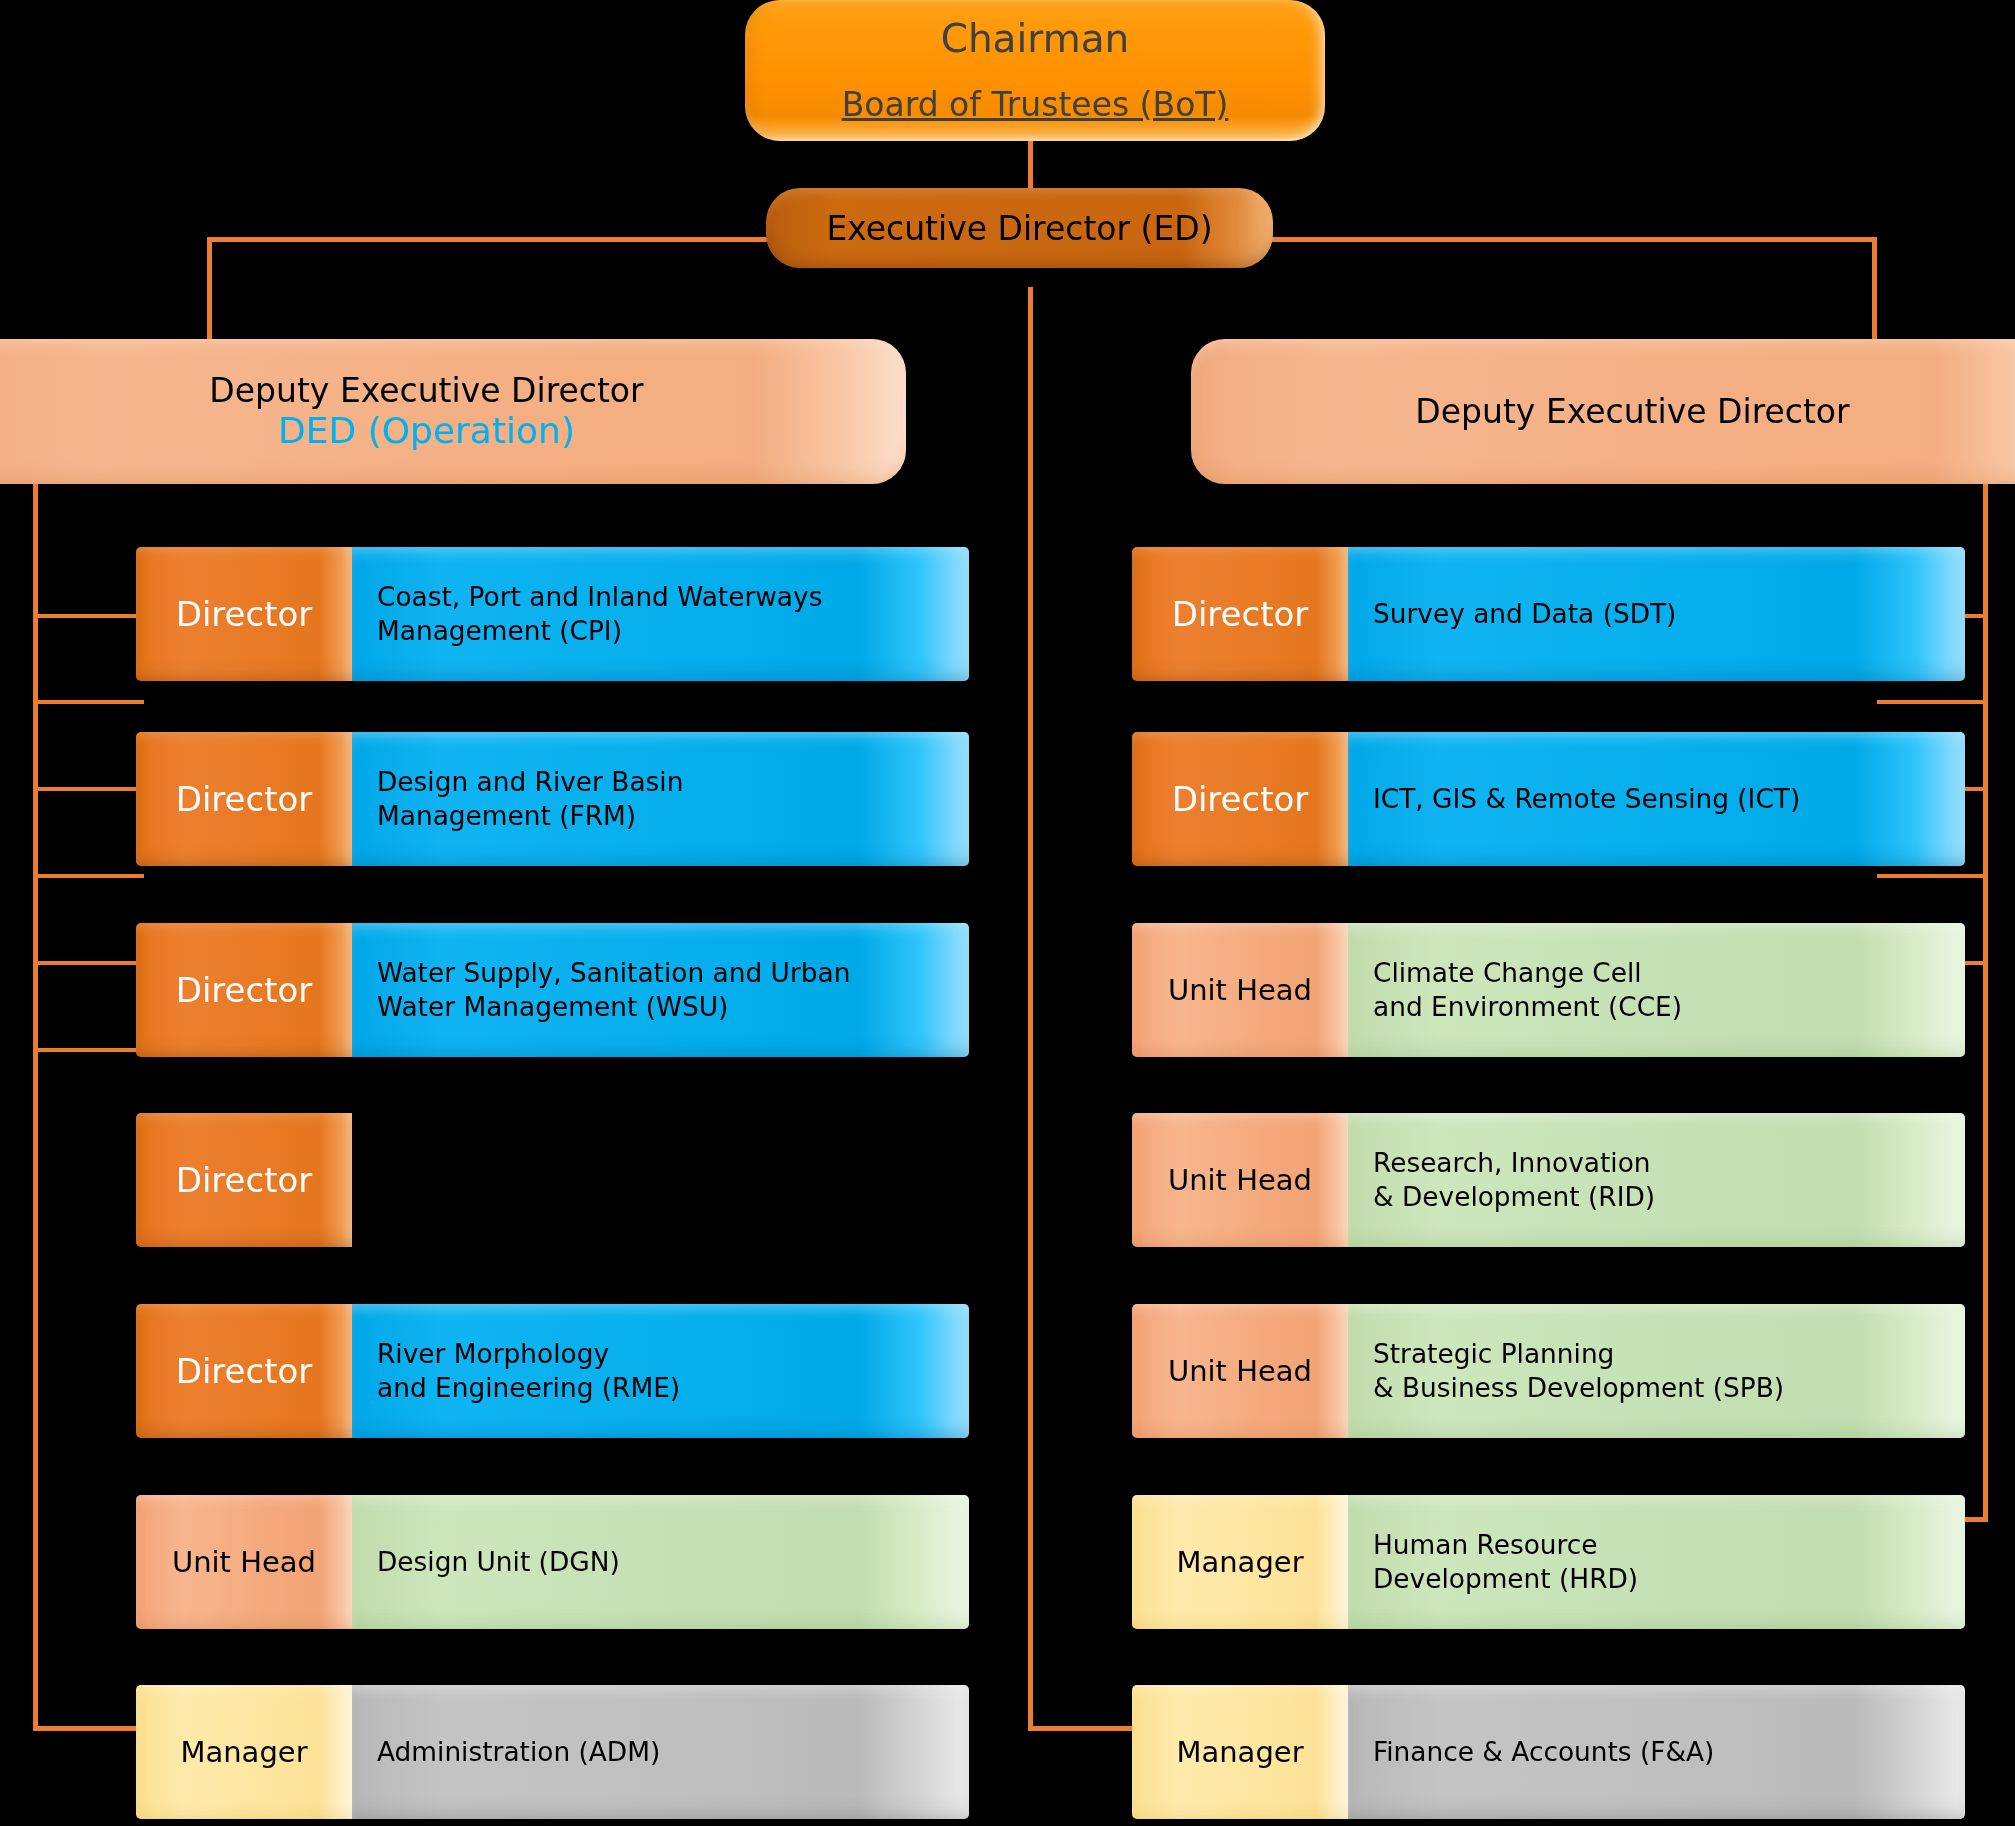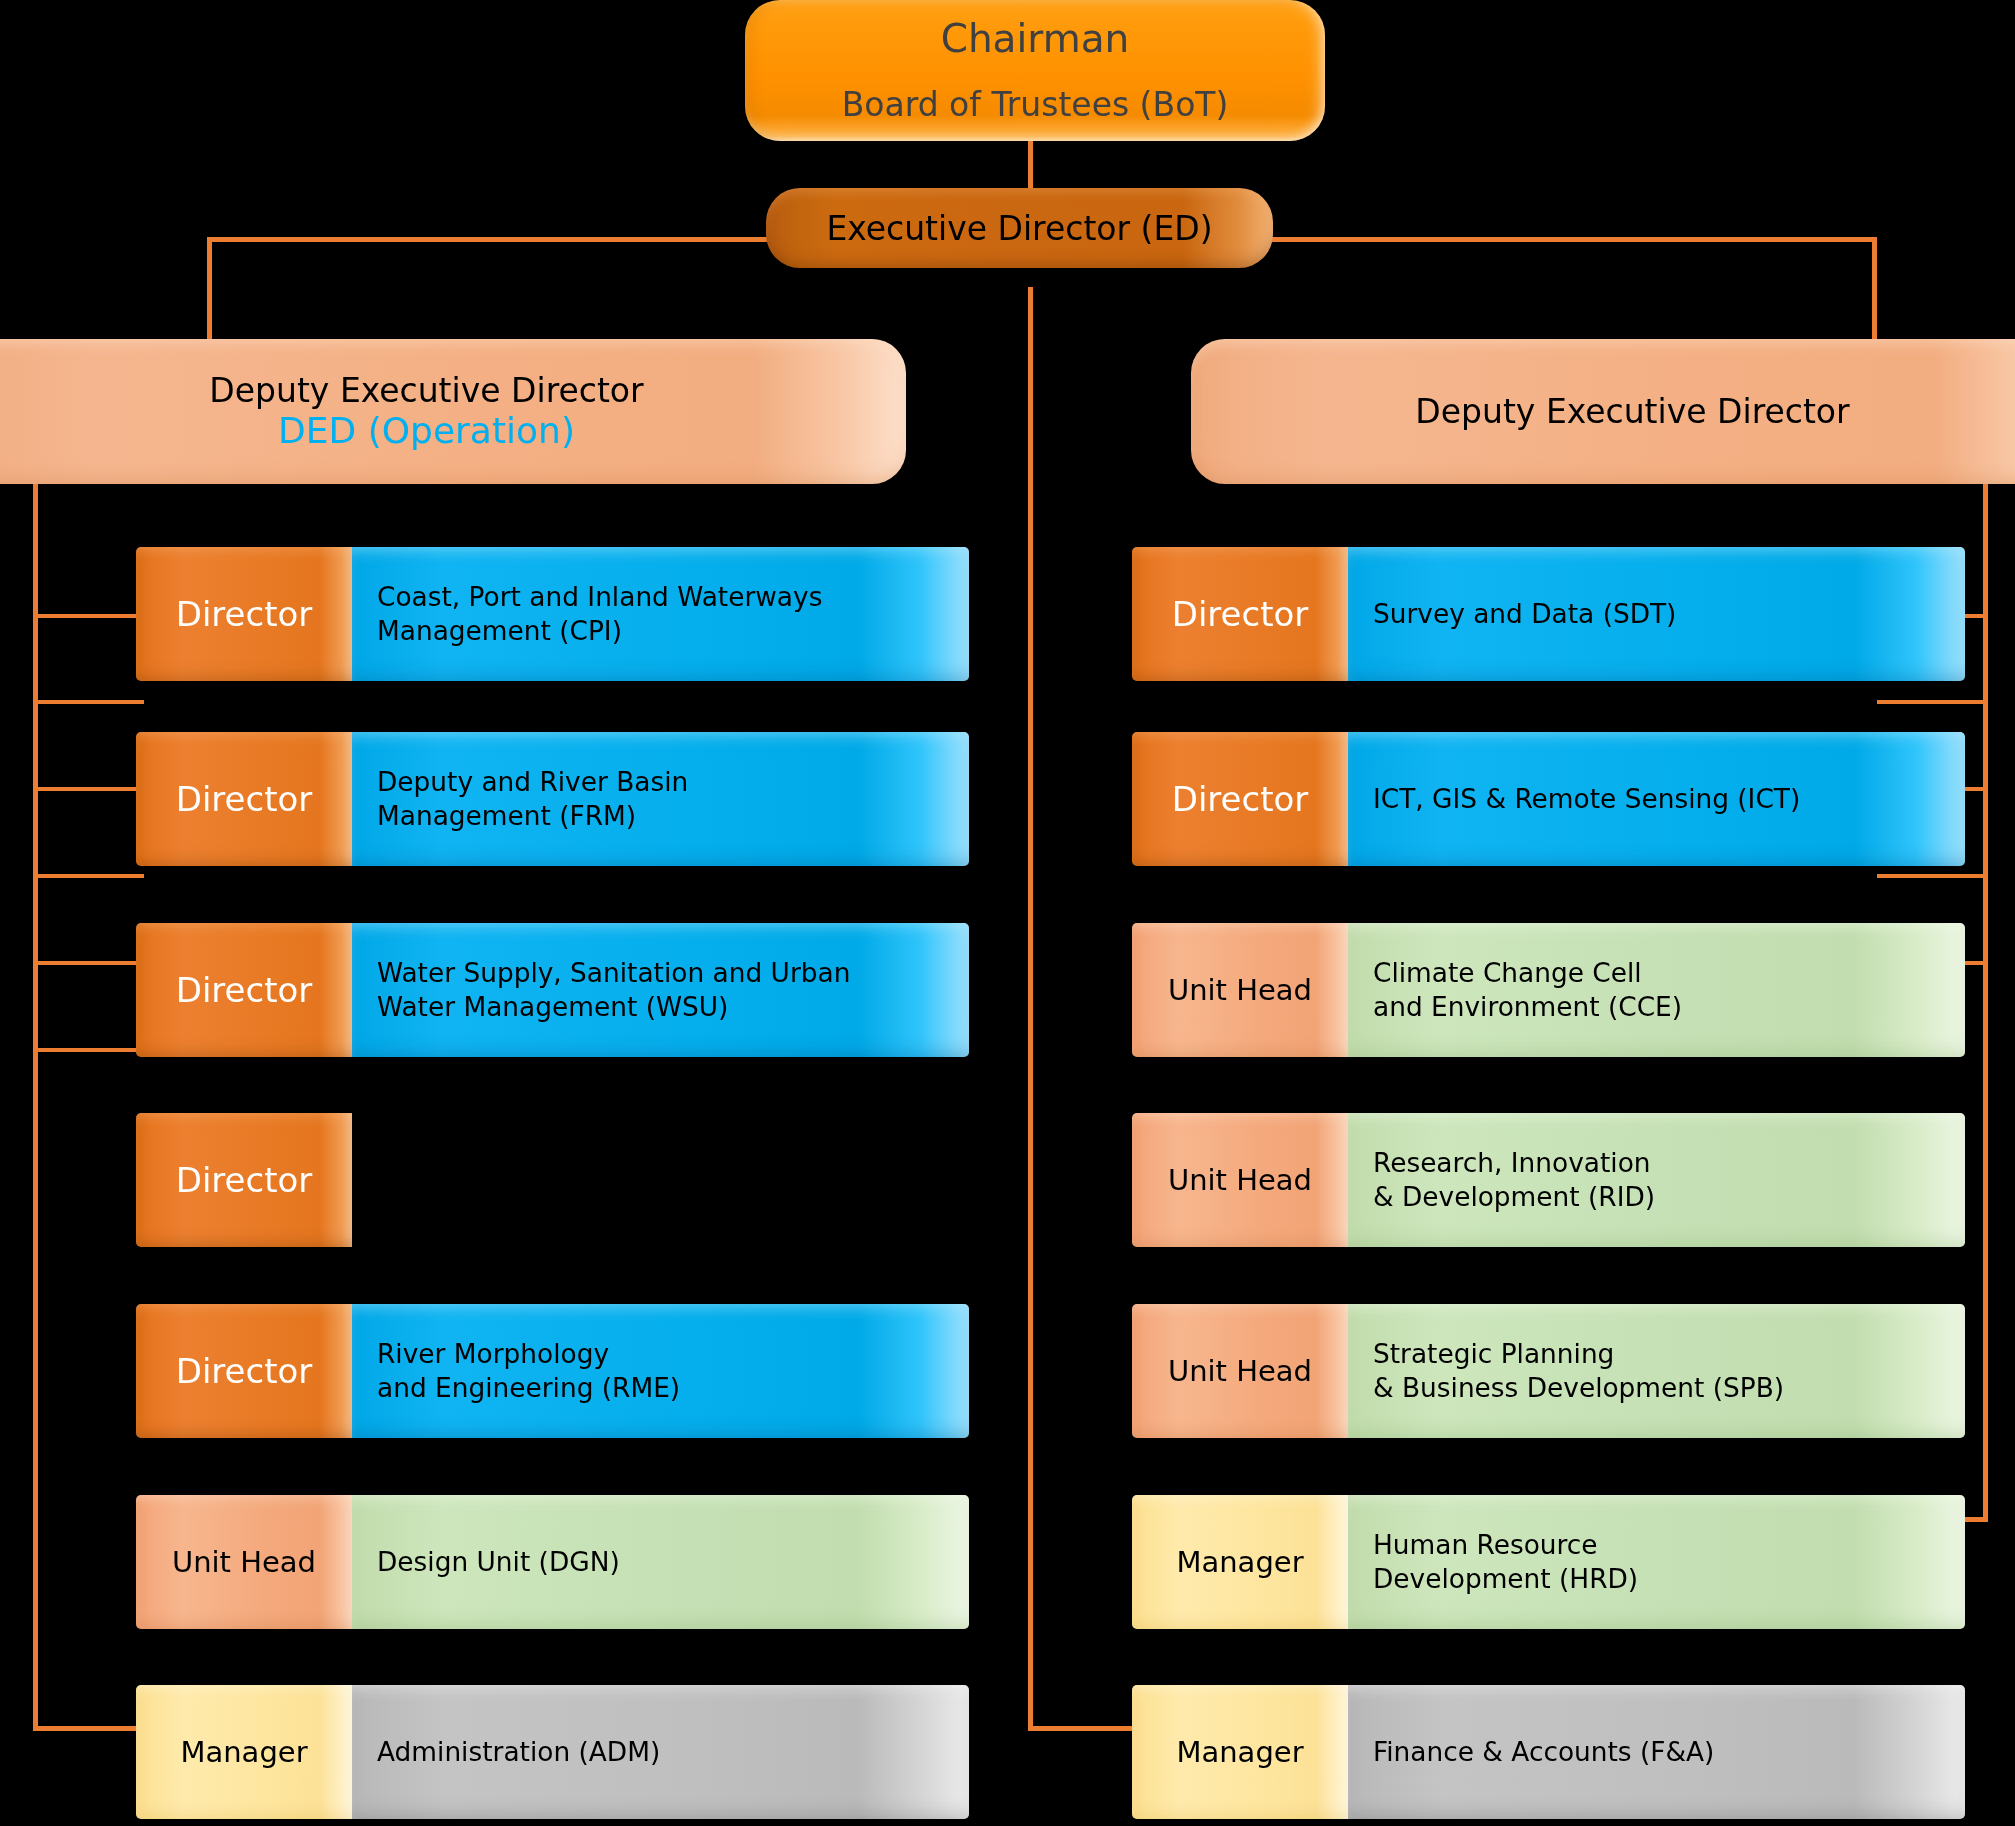--- a/index.html
+++ b/index.html
@@ -35,21 +35,21 @@
         #FFA319 0%, #FF9A0A 18%, #FF9100 55%, #F58B00 82%, #FFB347 97%, #FFD9A0 100%);
     box-shadow: inset -8.2px 0 15.3px -5.9px rgba(255,255,255,.75),
                 inset 8.2px 0 15.3px -5.9px rgba(180,95,0,.35),
                 inset 0 -5.9px 10.6px -3.5px rgba(255,230,180,.55);
     flex-direction: column;
     justify-content: center;
     align-items: center;
     color: #404040;
   }
   .chairman .l1 { font-size: 39px; line-height: 1.12; }
-  .chairman .l2 { font-size: 33px; line-height: 1.12; }
+  .chairman .l2 { font-size: 33px; line-height: 1.12; text-decoration: underline; }
 
   
   .ed {
     border-radius: 34px;
     background: linear-gradient(to right,
         #B75A10 0%, #C2650F 6%, #CC6A10 14%, #CA6711 50%, #C9660F 82%, #E08B3C 93%, #F3B274 100%);
     box-shadow: inset 0 8.2px 13px -5.9px rgba(255,190,130,.35),
                 inset 0 -9.4px 15.3px -5.9px rgba(90,40,0,.35);
     justify-content: center;
     color: #000;
@@ -190,21 +190,21 @@
   </div>
 
   <div class="node row" style="left:136px; top:547px; width:833px; height:134px;">
     <div class="cap cap-director" style="width:216px;">Director</div>
     <div class="body body-blue">Coast, Port and Inland Waterways
 Management (CPI)</div>
   </div>
 
   <div class="node row" style="left:136px; top:732px; width:833px; height:134px;">
     <div class="cap cap-director" style="width:216px;">Director</div>
-    <div class="body body-blue">Deputy and River Basin
+    <div class="body body-blue">Design and River Basin
 Management (FRM)</div>
   </div>
 
   <div class="node row" style="left:136px; top:923px; width:833px; height:134px;">
     <div class="cap cap-director" style="width:216px;">Director</div>
     <div class="body body-blue">Water Supply, Sanitation and Urban
 Water Management (WSU)</div>
   </div>
 
   <div class="node row" style="left:136px; top:1113px; width:833px; height:134px;">

